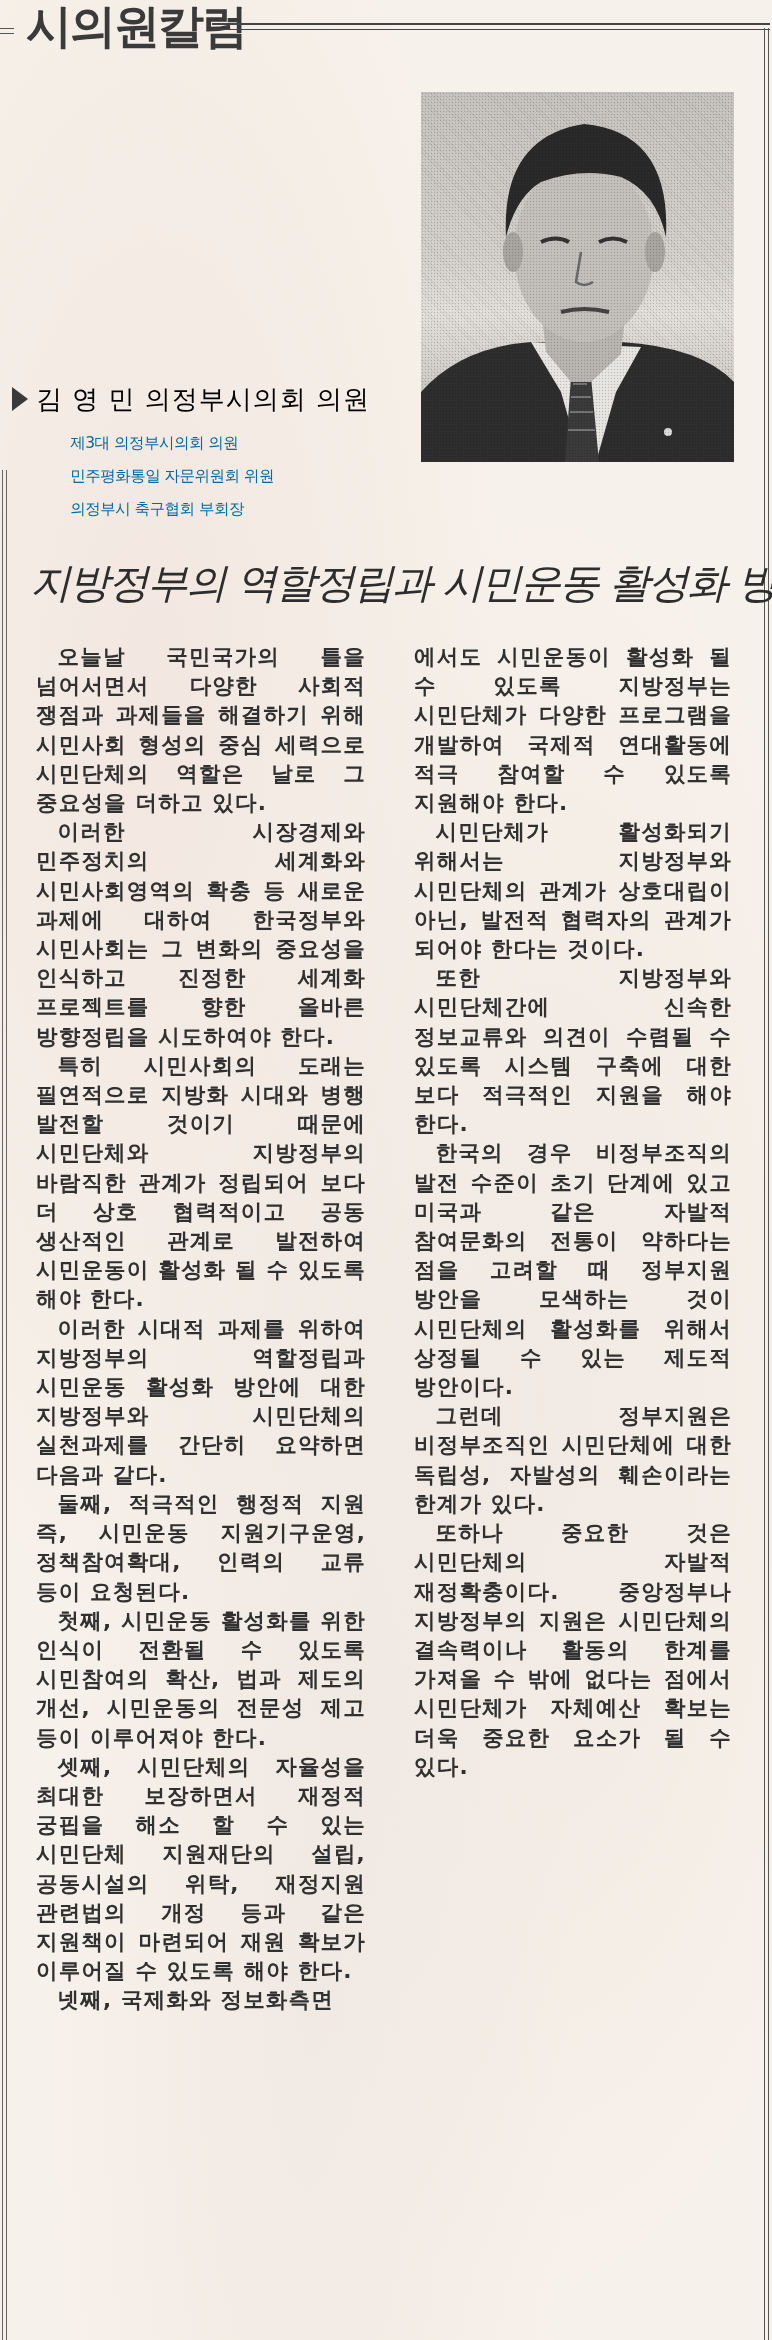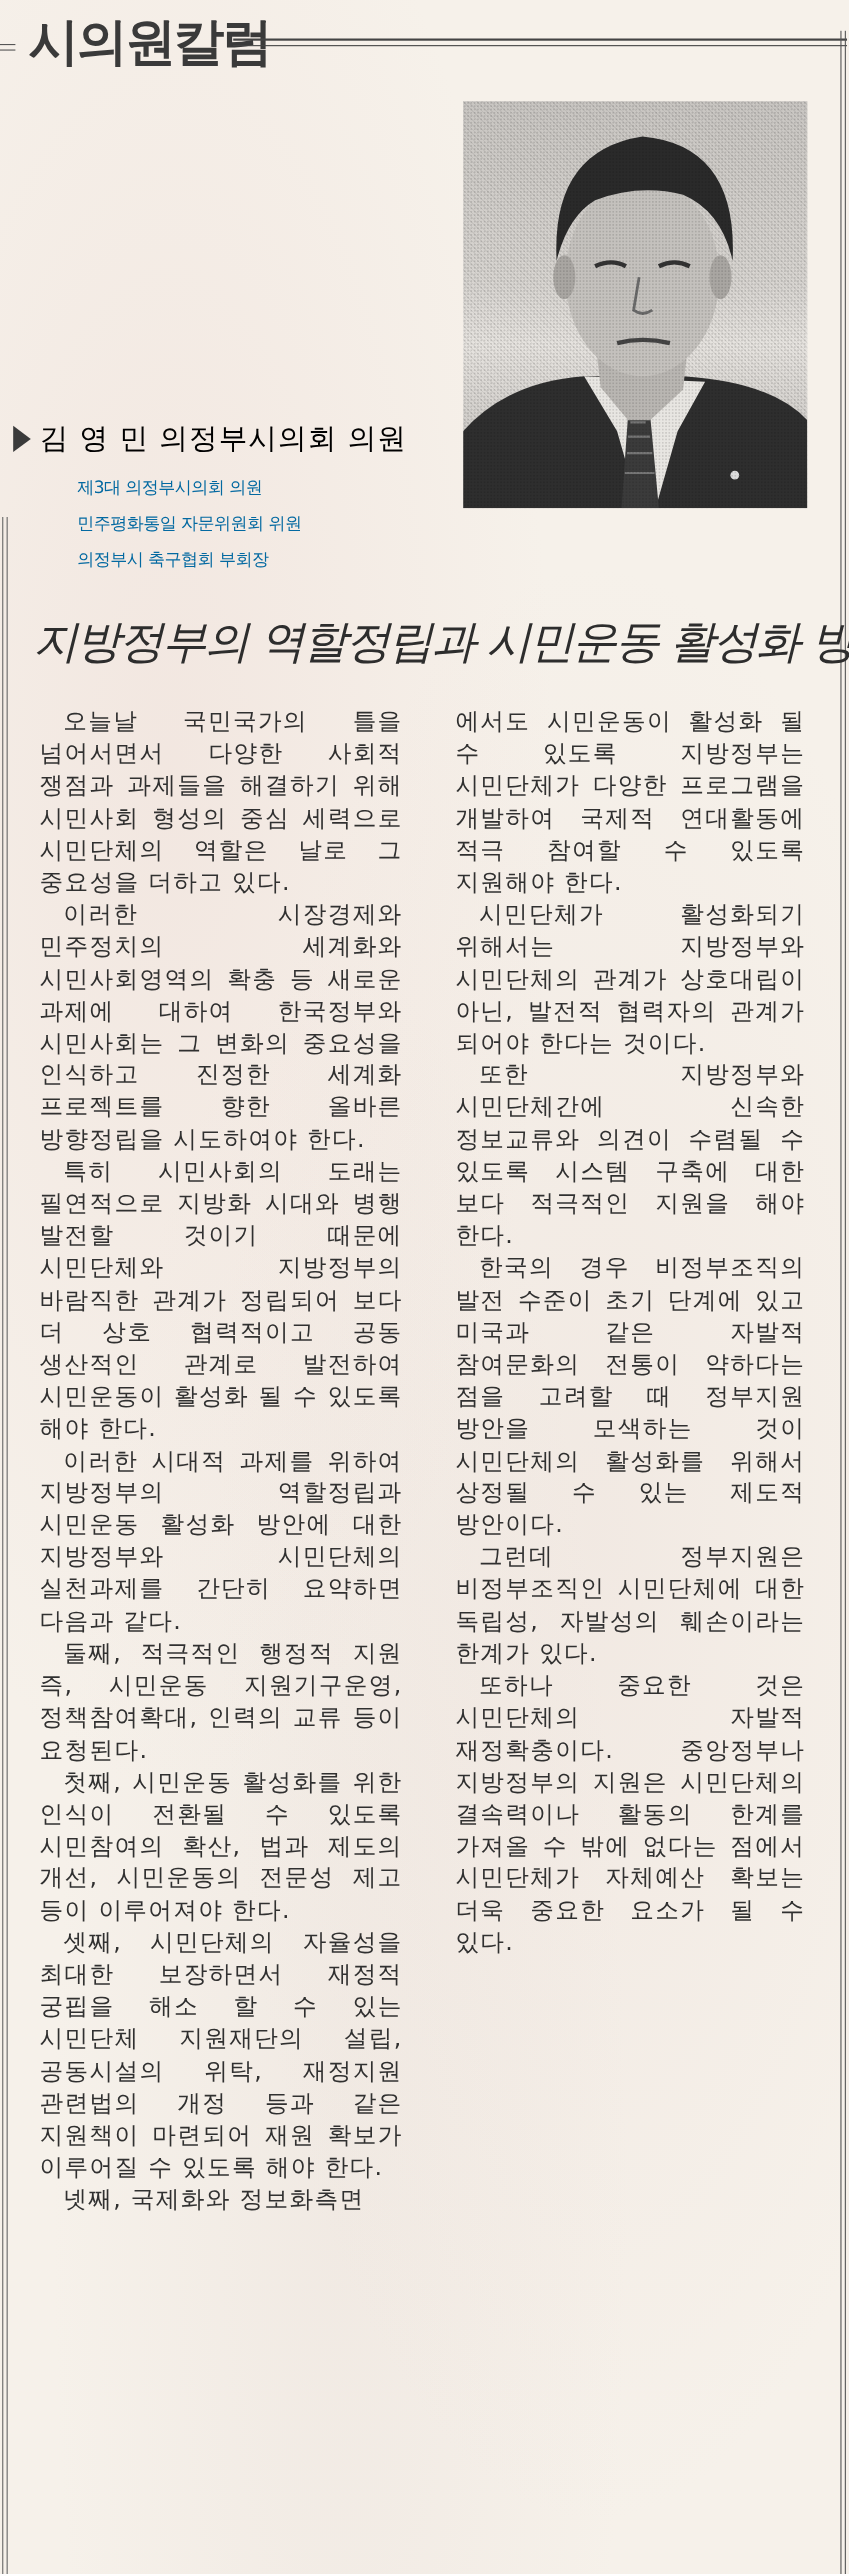--- a/index.html
+++ b/index.html
@@ -21,21 +21,21 @@
       background:
         radial-gradient(ellipse at 20% 30%, rgba(230,200,195,0.25), transparent 40%),
         radial-gradient(ellipse at 70% 60%, rgba(225,205,200,0.22), transparent 45%),
         radial-gradient(ellipse at 40% 85%, rgba(220,205,200,0.2), transparent 40%);
       pointer-events: none;
     }
     
     .section-header {
       position: absolute;
       left: 0;
-      top: 12px;
+      top: 0;
       width: 772px;
       height: 60px;
     }
     .section-rule-left {
       position: absolute;
       left: 0;
       top: 28px;
       width: 14px;
       height: 4px;
       border-top: 1px solid #555;
@@ -167,20 +167,21 @@
     .column-left {
       left: 36px;
     }
     .column-right {
       left: 414px;
       width: 318px;
     }
     .column p {
       margin: 0;
       text-indent: 1em;
+      font-weight: bold;
     }
     .column p.cont {
       text-indent: 0;
     }
   </style>
 </head>
 <body>
 
 <div class="paper-noise"></div>
 

